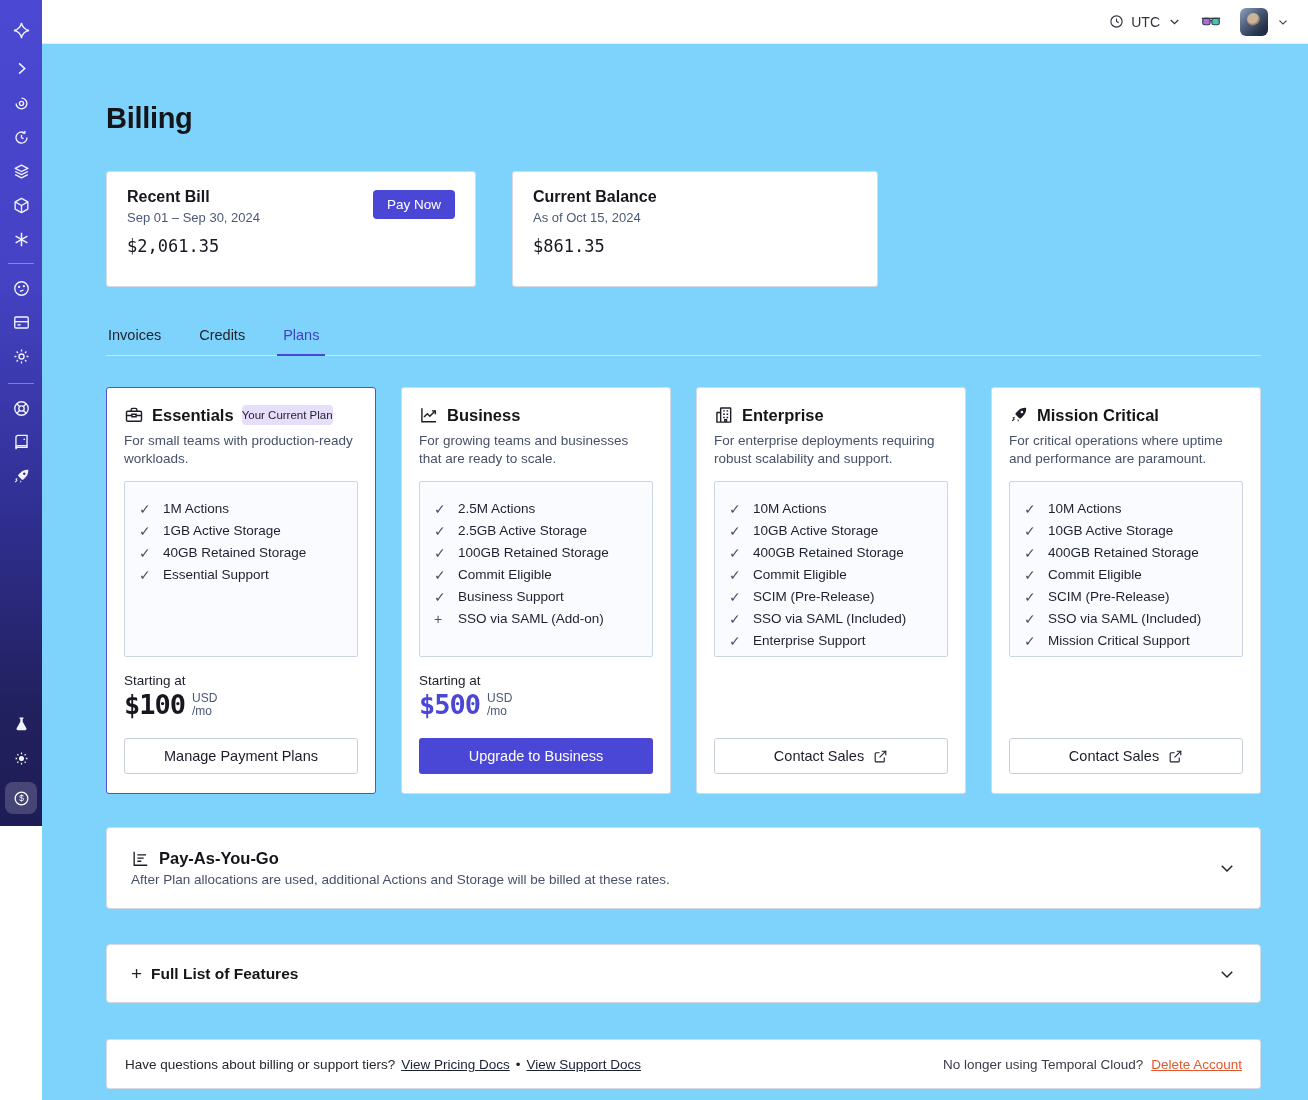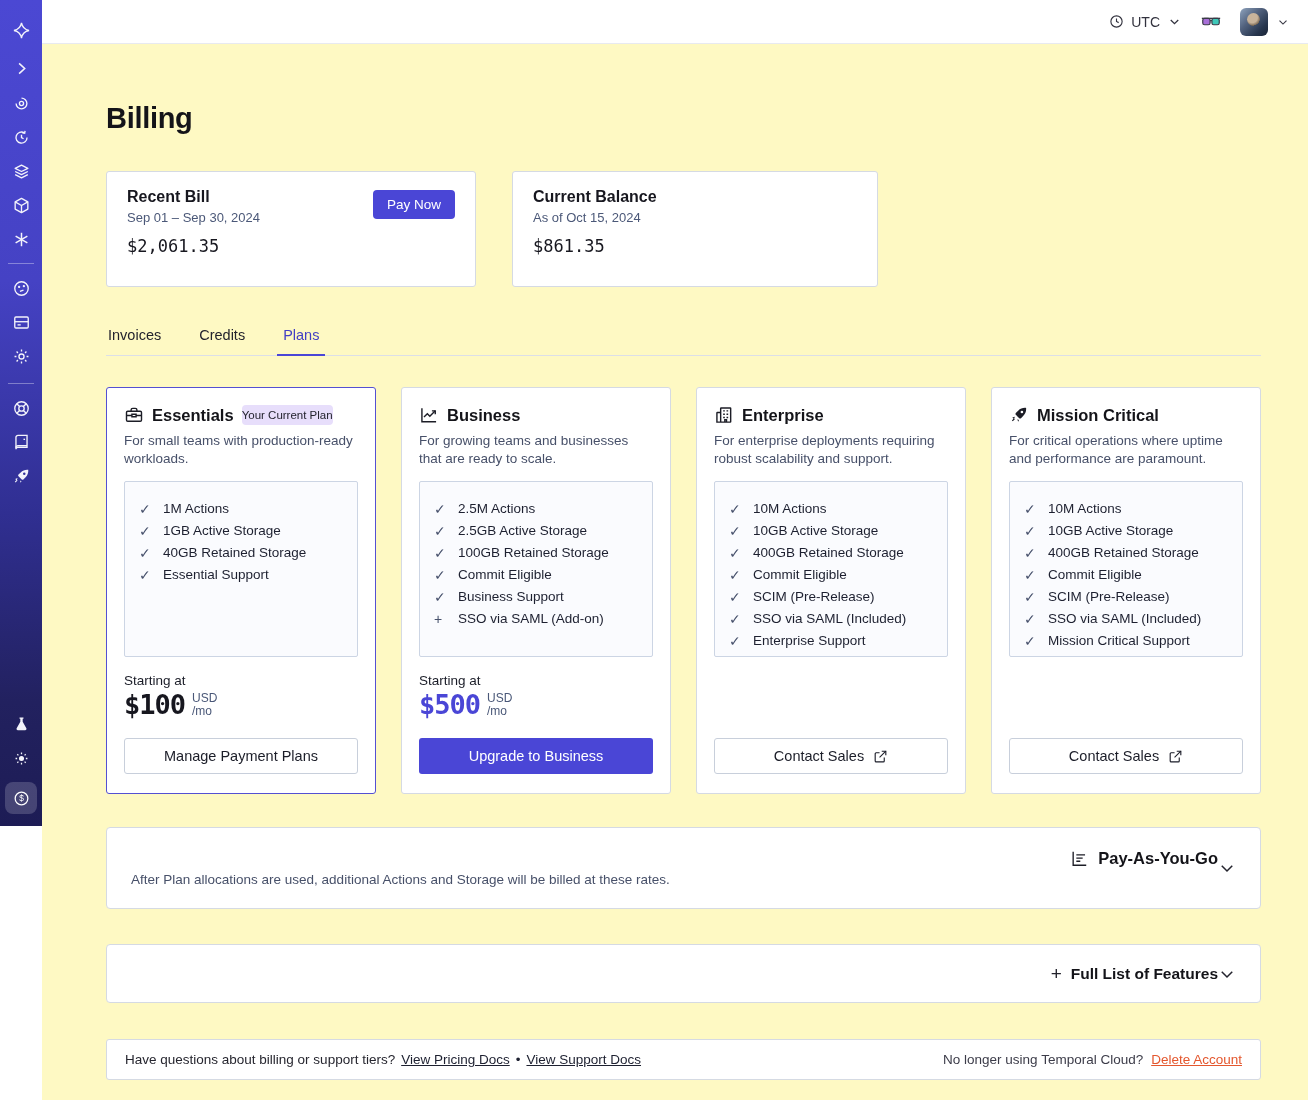--- a/index.html
+++ b/index.html
@@ -18,21 +18,21 @@
     display:flex; flex-direction:column; align-items:center; z-index:5;
   }
   .sb-icon { width:24px; height:24px; color:#f3f3fb; display:flex; align-items:center; justify-content:center; flex:0 0 auto; cursor:pointer; }
   .sb-icon svg { width:19px; height:19px; }
   .sb-divider { width:26px; height:1px; background:rgba(255,255,255,.35); margin:12px 0; flex:0 0 auto; }
   .sb-spacer { flex:1 1 auto; }
   .sb-active { width:32px; height:32px; border-radius:8px; background:rgba(255,255,255,.18); display:flex; align-items:center; justify-content:center; margin-bottom:12px; cursor:pointer; }
   .sb-active svg { width:19px; height:19px; color:#fff; }
 
   
-  .main { position:absolute; left:42px; top:0; width:1266px; height:1100px; background:#fef9c3; }
+  .main { position:absolute; left:42px; top:0; width:1266px; height:1100px; background:#7dd3fc; }
   .topbar {
     height:44px; background:#fff; border-bottom:1px solid #e8eaf0;
     display:flex; align-items:center; justify-content:flex-end; padding-right:18px; gap:18px;
   }
   .tz { display:flex; align-items:center; gap:7px; color:#32323e; font-size:14px; cursor:pointer; }
   .tz svg { width:15px; height:15px; color:#32323e; }
   .glasses { width:22px; height:22px; cursor:pointer; display:flex; align-items:center; }
   .userbox { display:flex; align-items:center; gap:8px; cursor:pointer; }
   .avatar { width:28px; height:28px; border-radius:6px;
     background: linear-gradient(135deg,#8fa3bd 0%, #51617d 40%, #27364e 75%, #1a2435 100%);
@@ -84,30 +84,30 @@
     font-size:14.5px; font-weight:500; cursor:pointer; display:flex; align-items:center; justify-content:center; gap:9px; }
   .plan-action.outline { background:#fff; border:1px solid #c8cfdb; color:#1b1d28; }
   .plan-action.primary { background:#4a46d6; border:none; color:#fff; }
   .plan-action svg { width:15px; height:15px; }
 
   
   .accordion { margin-top:33px; display:flex; align-items:center; padding:0 24px; border-radius:4px; cursor:pointer; }
   .acc-payg { height:82px; }
   .acc-feat { height:59px; margin-top:35px; }
   .acc-body { flex:1; }
-  .acc-title-row { display:flex; align-items:center; gap:9px;justify-content:flex-end; }
+  .acc-title-row { display:flex; align-items:center; gap:9px; }
   .acc-title-row svg { width:19px; height:19px; color:#1c1d26; }
   .acc-title { font-size:16.5px; font-weight:700; color:#141419; }
   .acc-sub { font-size:13.5px; color:#475069; margin-top:4px; }
   .acc-chevron { width:18px; height:18px; color:#23232d; flex:0 0 auto; }
   .acc-feat .acc-title { font-size:15.5px; }
   .plus-glyph { font-size:19px; font-weight:400; color:#23232d; line-height:1; }
 
   
-  .footer-bar { margin-top:36px; height:41px; display:flex; justify-content:space-between; padding:0 18px; font-size:13.5px; border-radius:3px; }
+  .footer-bar { margin-top:36px; height:50px; display:flex; justify-content:space-between; padding:0 18px; font-size:13.5px; border-radius:3px; }
   .foot-left { color:#26262f; display:flex; align-items:center; gap:6px; }
   .foot-link { color:#1d2030; text-decoration:underline; cursor:pointer; }
   .foot-dot { color:#1d2030; }
   .foot-right { display:flex; align-items:center; gap:8px; }
   .foot-q { color:#3c3c49; }
   .delete-link { color:#e4572e; text-decoration:underline; cursor:pointer; }
 </style>
 </head>
 <body>
 

